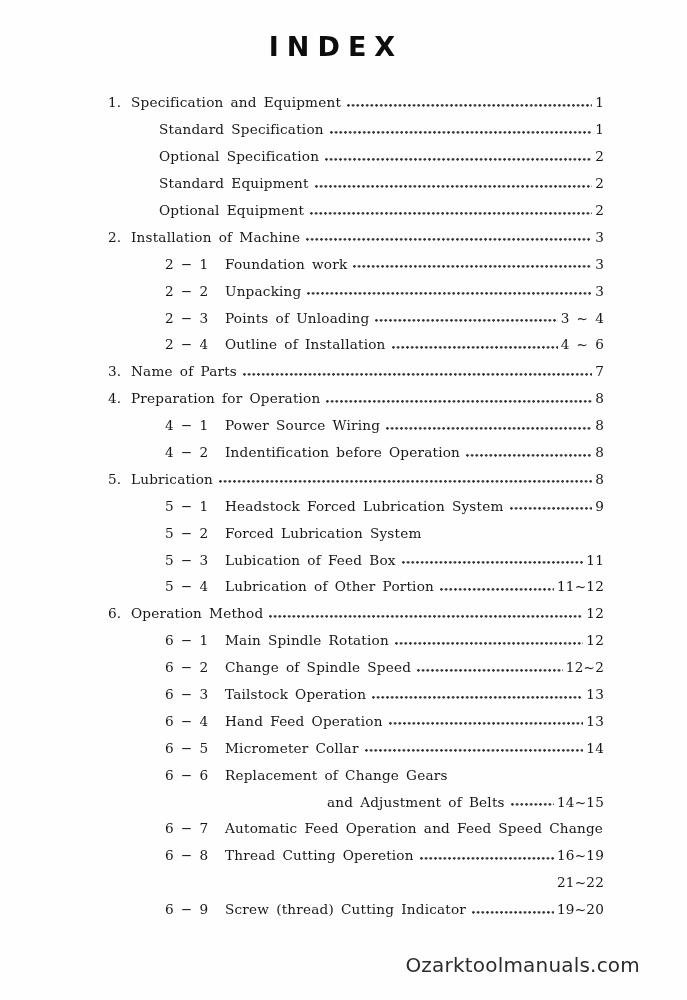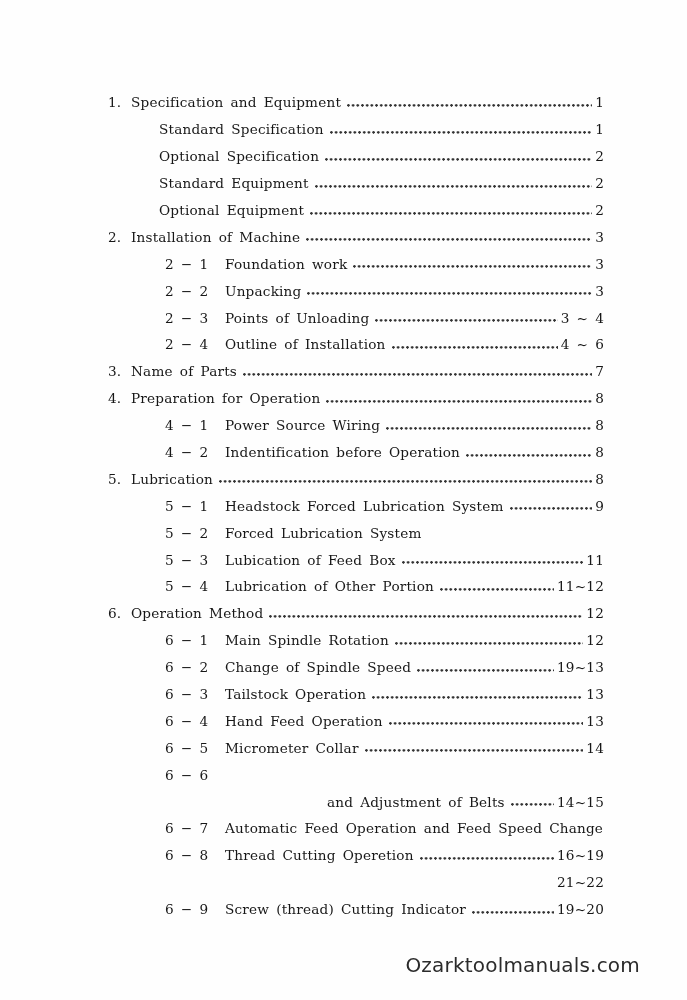--- a/index.html
+++ b/index.html
@@ -43,20 +43,21 @@
     position:absolute;left:0;top:953px;width:640px;
     text-align:right;
     font-family:"DejaVu Sans", sans-serif;
     font-size:20px;color:#2b2b2b;letter-spacing:0.2px;
   }
 </style>
 </head>
 <body>
 
 <div class="sheet">
+  <div class="doc-title">INDEX</div>
   <div class="toc">
       <div class="row chapter">
         <span class="num">1.</span>
         <span class="label">Specification and Equipment</span>
         <span class="leader"></span>
         <span class="pagenum">1</span>
       </div>
       <div class="row sub">
         <span class="label">Standard Specification</span>
         <span class="leader"></span>
@@ -168,21 +169,21 @@
       <div class="row numsub">
         <span class="num">6 − 1</span>
         <span class="label">Main Spindle Rotation</span>
         <span class="leader"></span>
         <span class="pagenum">12</span>
       </div>
       <div class="row numsub">
         <span class="num">6 − 2</span>
         <span class="label">Change of Spindle Speed</span>
         <span class="leader"></span>
-        <span class="pagenum">19~13</span>
+        <span class="pagenum">12~2</span>
       </div>
       <div class="row numsub">
         <span class="num">6 − 3</span>
         <span class="label">Tailstock Operation</span>
         <span class="leader"></span>
         <span class="pagenum">13</span>
       </div>
       <div class="row numsub">
         <span class="num">6 − 4</span>
         <span class="label">Hand Feed Operation</span>
@@ -190,20 +191,21 @@
         <span class="pagenum">13</span>
       </div>
       <div class="row numsub">
         <span class="num">6 − 5</span>
         <span class="label">Micrometer Collar</span>
         <span class="leader"></span>
         <span class="pagenum">14</span>
       </div>
       <div class="row numsub-nodots">
         <span class="num">6 − 6</span>
+        <span class="label">Replacement of Change Gears</span>
       </div>
       <div class="row cont">
         <span class="label">and Adjustment of Belts</span>
         <span class="leader"></span>
         <span class="pagenum">14~15</span>
       </div>
       <div class="row numsub">
         <span class="num">6 − 7</span>
         <span class="label">Automatic Feed Operation and Feed Speed Change</span>
         <span class="leader"></span>

